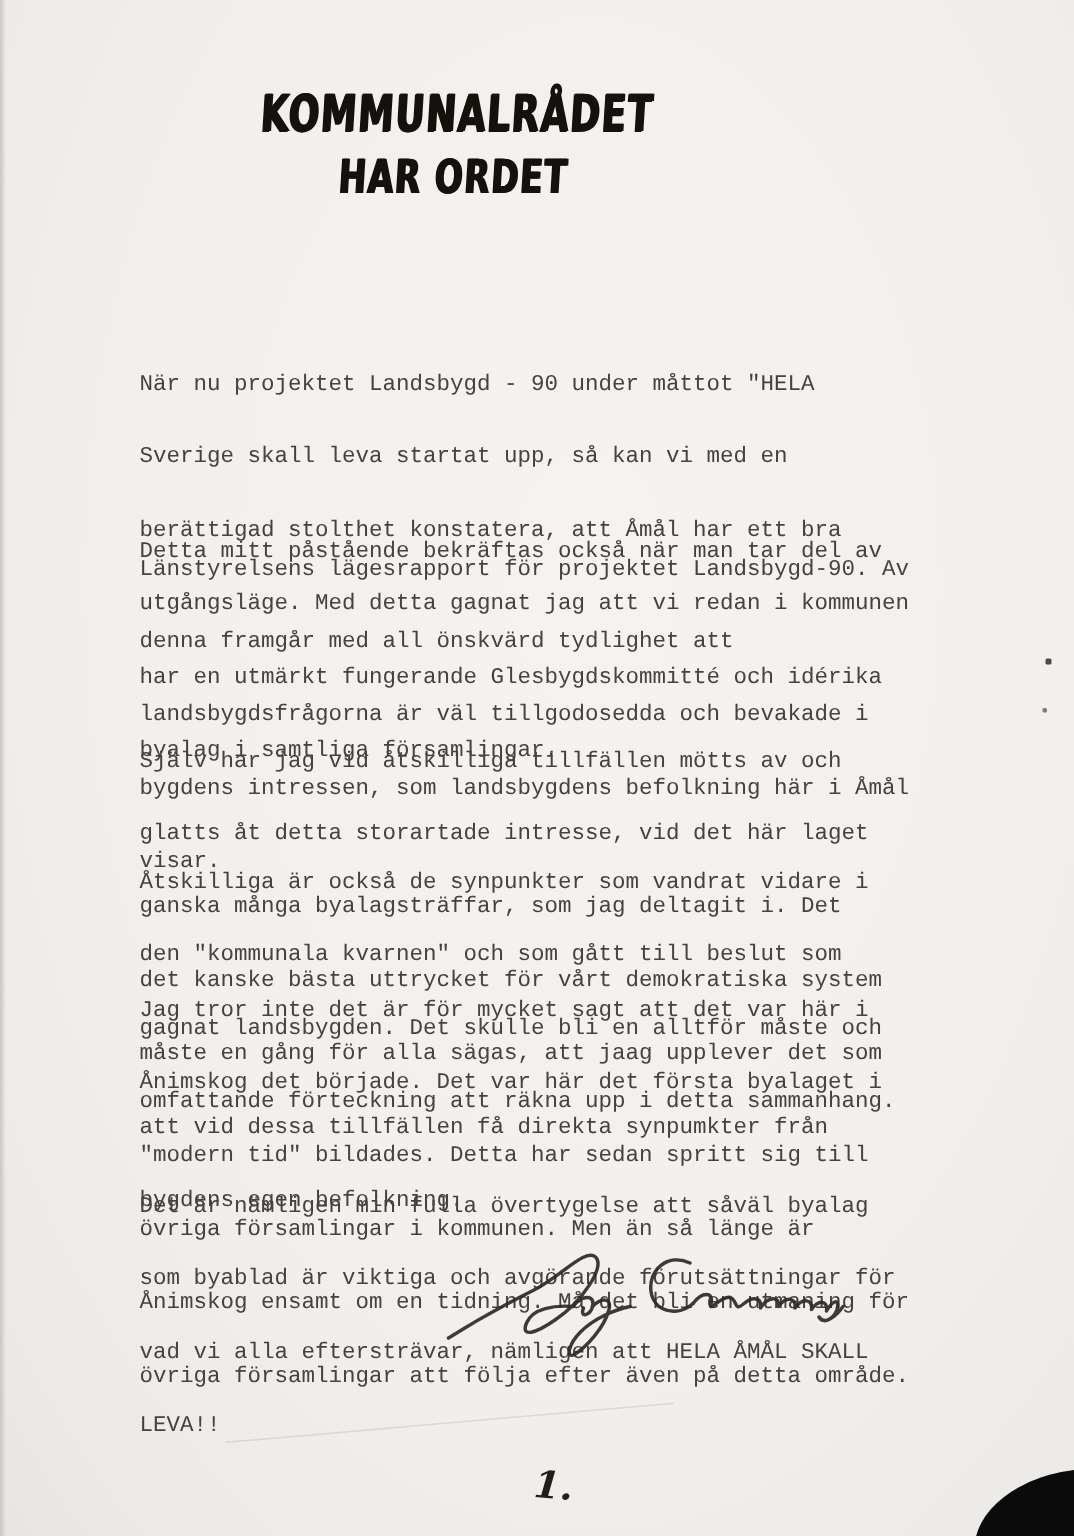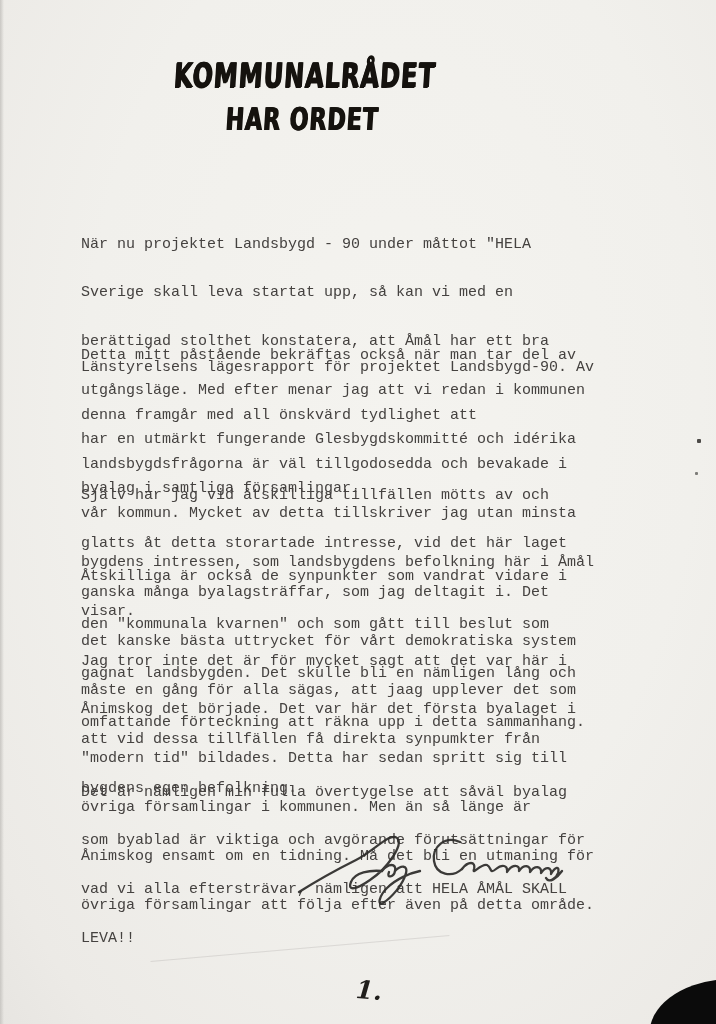--- a/index.html
+++ b/index.html
@@ -23,21 +23,21 @@
   }
   .title-l1{
     font-size:24px;letter-spacing:1px;line-height:28px;
     text-shadow:0.8px 0 0 currentColor, -0.4px 0.4px 0 currentColor;
   }
   .title-l2{
     font-size:22px;letter-spacing:1px;line-height:26px;margin-top:4px;
     text-shadow:0.8px 0 0 currentColor, -0.4px 0.4px 0 currentColor;
   }
   .para{
-    position:absolute;left:81px;width:540px;margin:0;
+    position:absolute;left:81px;width:540px;margin:12px;
     font-size:15px;line-height:16.3px;color:#454240;white-space:pre;
   }
   .para .line{display:block;}
   .signature-wrap{position:absolute;left:293px;top:826px;width:272px;height:82px;}
   .signature-wrap svg{display:block;width:100%;height:100%;}
   .page-number{
     position:absolute;left:356px;top:976px;
     font-family:"DejaVu Serif",serif;font-style:italic;font-weight:bold;
     font-size:25px;color:#201e1b;transform:rotate(5deg);
   }
@@ -59,52 +59,51 @@
 
   <div class="title-block">
     <div class="title-l1">KOMMUNALRÅDET</div>
     <div class="title-l2">HAR ORDET</div>
   </div>
 
   <p class="para" style="top:204px">
     <span class="line">När nu projektet Landsbygd - 90 under måttot "HELA</span>
     <span class="line">Sverige skall leva startat upp, så kan vi med en</span>
     <span class="line">berättigad stolthet konstatera, att Åmål har ett bra</span>
-    <span class="line">utgångsläge. Med efter menar jag att vi redan i kommunen</span>
+    <span class="line">utgångsläge. Med detta gagnat jag att vi redan i kommunen</span>
     <span class="line">har en utmärkt fungerande Glesbygdskommitté och idérika</span>
     <span class="line">byalag i samtliga församlingar.</span>
   </p>
 
   <p class="para" style="top:315px">
     <span class="line">Detta mitt påstående bekräftas också när man tar del av</span>
   </p>
 
   <p class="para" style="top:327px">
     <span class="line">Länstyrelsens lägesrapport för projektet Landsbygd-90. Av</span>
     <span class="line">denna framgår med all önskvärd tydlighet att</span>
     <span class="line">landsbygdsfrågorna är väl tillgodosedda och bevakade i</span>
-    <span class="line">vår kommun. Mycket av detta tillskriver jag utan minsta</span>
     <span class="line">bygdens intressen, som landsbygdens befolkning här i Åmål</span>
     <span class="line">visar.</span>
   </p>
 
   <p class="para" style="top:455px">
     <span class="line">Själv har jag vid åtskilliga tillfällen mötts av och</span>
     <span class="line">glatts åt detta storartade intresse, vid det här laget</span>
     <span class="line">ganska många byalagsträffar, som jag deltagit i. Det</span>
     <span class="line">det kanske bästa uttrycket för vårt demokratiska system</span>
     <span class="line">måste en gång för alla sägas, att jaag upplever det som</span>
     <span class="line">att vid dessa tillfällen få direkta synpumkter från</span>
     <span class="line">bygdens egen befolkning.</span>
   </p>
 
   <p class="para" style="top:536px">
     <span class="line">Åtskilliga är också de synpunkter som vandrat vidare i</span>
     <span class="line">den "kommunala kvarnen" och som gått till beslut som</span>
-    <span class="line">gagnat landsbygden. Det skulle bli en nämligen lång och</span>
+    <span class="line">gagnat landsbygden. Det skulle bli en alltför måste och</span>
     <span class="line">omfattande förteckning att räkna upp i detta sammanhang.</span>
   </p>
 
   <p class="para" style="top:621px">
     <span class="line">Jag tror inte det är för mycket sagt att det var här i</span>
     <span class="line">Ånimskog det började. Det var här det första byalaget i</span>
     <span class="line">"modern tid" bildades. Detta har sedan spritt sig till</span>
     <span class="line">övriga församlingar i kommunen. Men än så länge är</span>
     <span class="line">Ånimskog ensamt om en tidning. Må det bli en utmaning för</span>
     <span class="line">övriga församlingar att följa efter även på detta område.</span>

